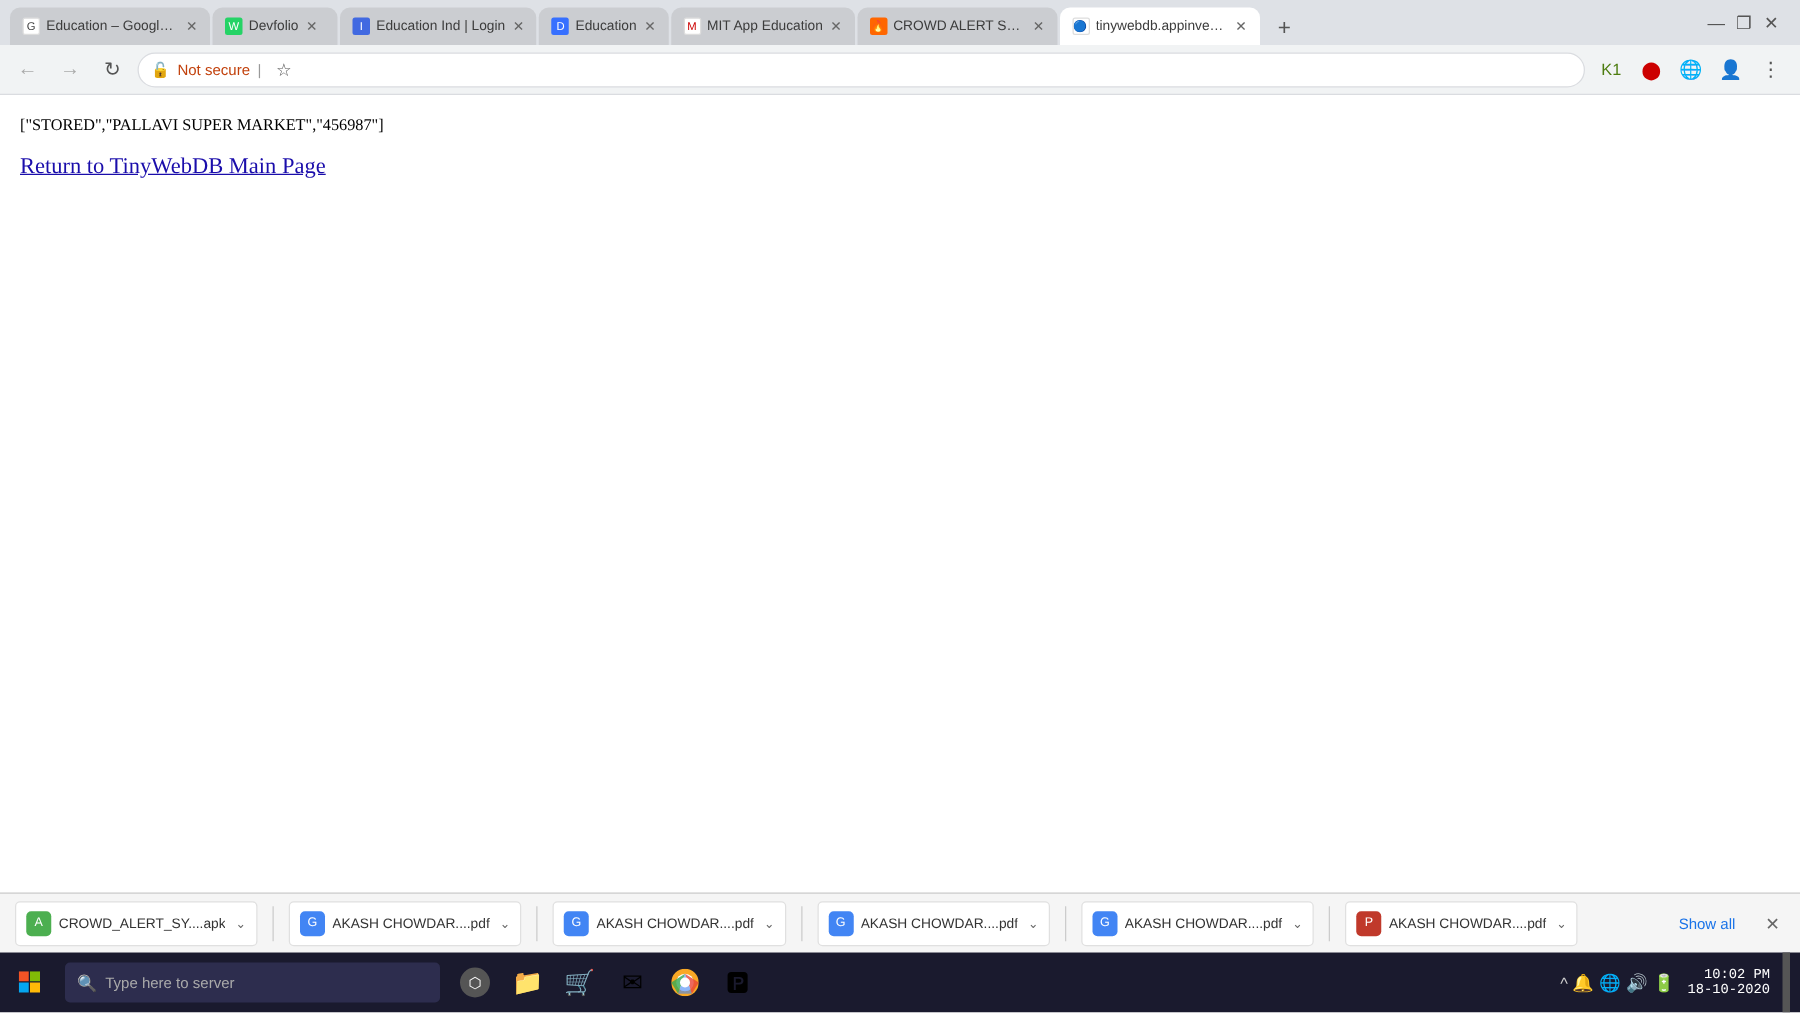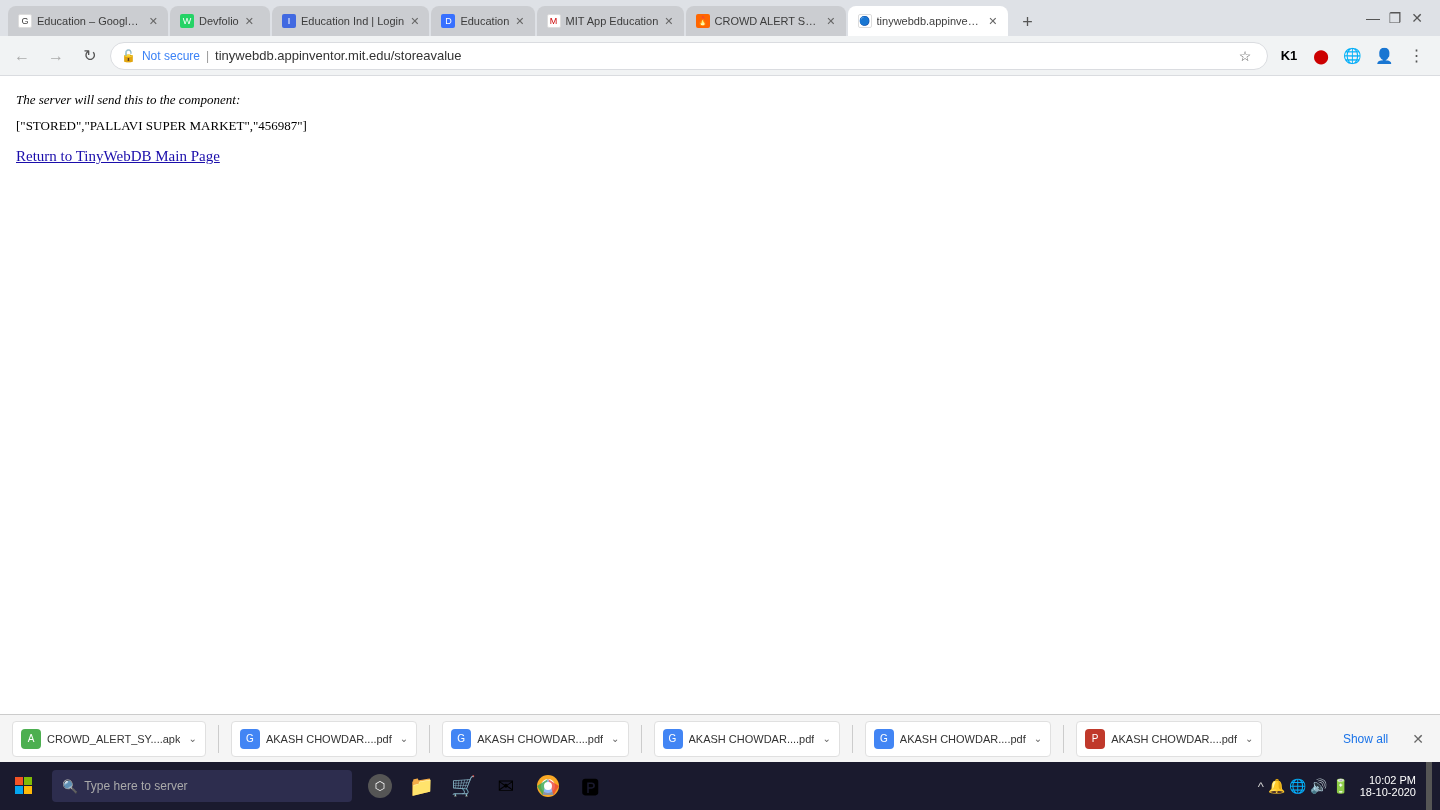--- a/index.html
+++ b/index.html
@@ -205,21 +205,21 @@
     .stored-data {
       color: #000;
       margin-bottom: 14px;
       font-size: 13px;
     }
 
     .return-link {
       color: #1a0dab;
       text-decoration: underline;
       cursor: pointer;
-      font-size: 15px;
+      font-size: 18px;
     }
 
     
     .taskbar {
       background: #1a1a2e;
       height: 48px;
       display: flex;
       align-items: center;
       position: absolute;
       bottom: 0;
@@ -370,20 +370,21 @@
       font-size: 13px;
       color: #ccc;
       cursor: pointer;
     }
 
     .clock {
       display: flex;
       flex-direction: column;
       align-items: flex-end;
       padding: 0 6px;
+      font-family: Liberation Mono, monospace;
     }
 
     .clock-time {
       font-size: 11px;
       color: #fff;
     }
 
     .clock-date {
       font-size: 11px;
       color: #fff;
@@ -468,39 +469,37 @@
     </div>
   </div>
 
   <div class="address-bar">
     <div class="nav-btn disabled">←</div>
     <div class="nav-btn disabled">→</div>
     <div class="nav-btn">↻</div>
 
     <div class="url-bar">
       <span class="url-lock">🔓</span>
-      <span style="font-size:12px;color:#3b82f6;">Not secure</span>
+      <span style="font-size:12px;color:#c2410c;">Not secure</span>
       <span style="color:#999;">|</span>
-      <span class="url-text">tinywebdb.appinventor.mit.edu/storeavalue</span>
       <div class="url-actions">
         <div class="url-action-btn">☆</div>
       </div>
     </div>
 
     <div class="toolbar-right">
-      <div class="toolbar-btn" style="font-size:13px;font-weight:bold;color:#000000;">K1</div>
+      <div class="toolbar-btn" style="font-size:13px;font-weight:normal;color:#4d7c0f;">K1</div>
       <div class="toolbar-btn" style="color:#c00;font-size:14px;">⬤</div>
       <div class="toolbar-btn" style="font-size:15px;">🌐</div>
       <div class="toolbar-btn" style="font-size:15px;">👤</div>
       <div class="toolbar-btn" style="font-size:16px;letter-spacing:1px;">⋮</div>
     </div>
   </div>
 
   <div class="page-content" style="flex:1; overflow:auto;">
-    <p class="server-message">The server will send this to the component:</p>
     <p class="stored-data">["STORED","PALLAVI SUPER MARKET","456987"]</p>
     <a class="return-link">Return to TinyWebDB Main Page</a>
   </div>
 
   <div class="downloads-bar">
 
     <div class="download-item">
       <div class="download-item-icon apk-icon" style="color:#fff;font-size:10px;">A</div>
       <span class="download-item-name">CROWD_ALERT_SY....apk</span>
       <span class="download-chevron">⌄</span>

